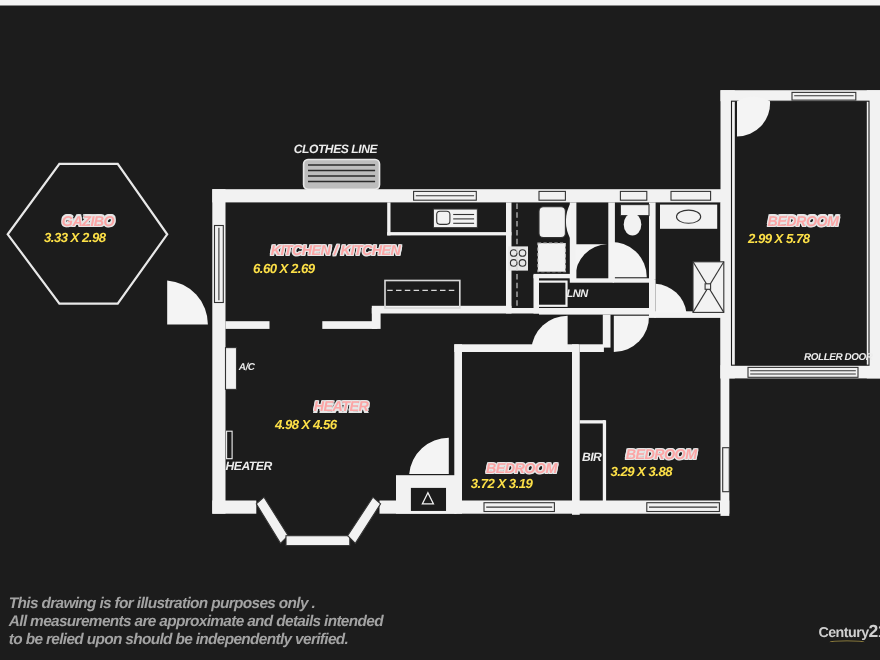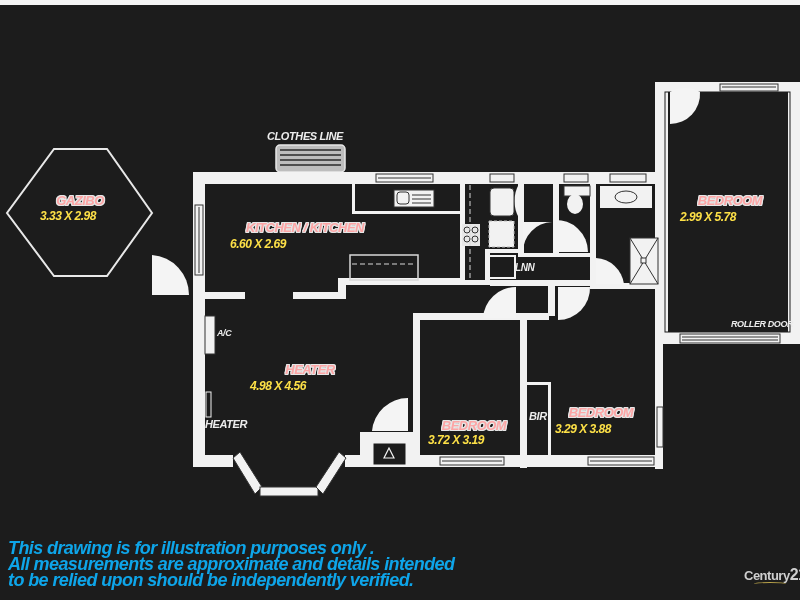--- a/index.html
+++ b/index.html
@@ -25,21 +25,21 @@
     white-space: nowrap; letter-spacing: -0.5px;
   }
   .room-name { font-size: 13px; }
   .room-dim { font-size: 12px; }
   .small-lbl {
     position: absolute; color: #ececec; font-weight: bold; font-style: italic;
     font-size: 9px; white-space: nowrap; letter-spacing: -0.4px; text-align: right;
   }
   .disclaimer {
     position: absolute; left: 8px; top: 540px;
-    color: #0ea5e9; font-weight: bold; font-style: italic; font-size: 18px;
+    color: #a3a3a3; font-weight: bold; font-style: italic; font-size: 14px;
     line-height: 16px; letter-spacing: -0.6px;
   }
   .disclaimer div { white-space: nowrap; }
   .brand {
     position: absolute; left: 744px; top: 566px;
     color: #cfcfcf; font-size: 13px; font-weight: bold; letter-spacing: -0.5px;
   }
   .brand .num { font-size: 16px; }
   .brand-swoosh {
     position: absolute; left: 754px; top: 582px; width: 32px; height: 3px;

